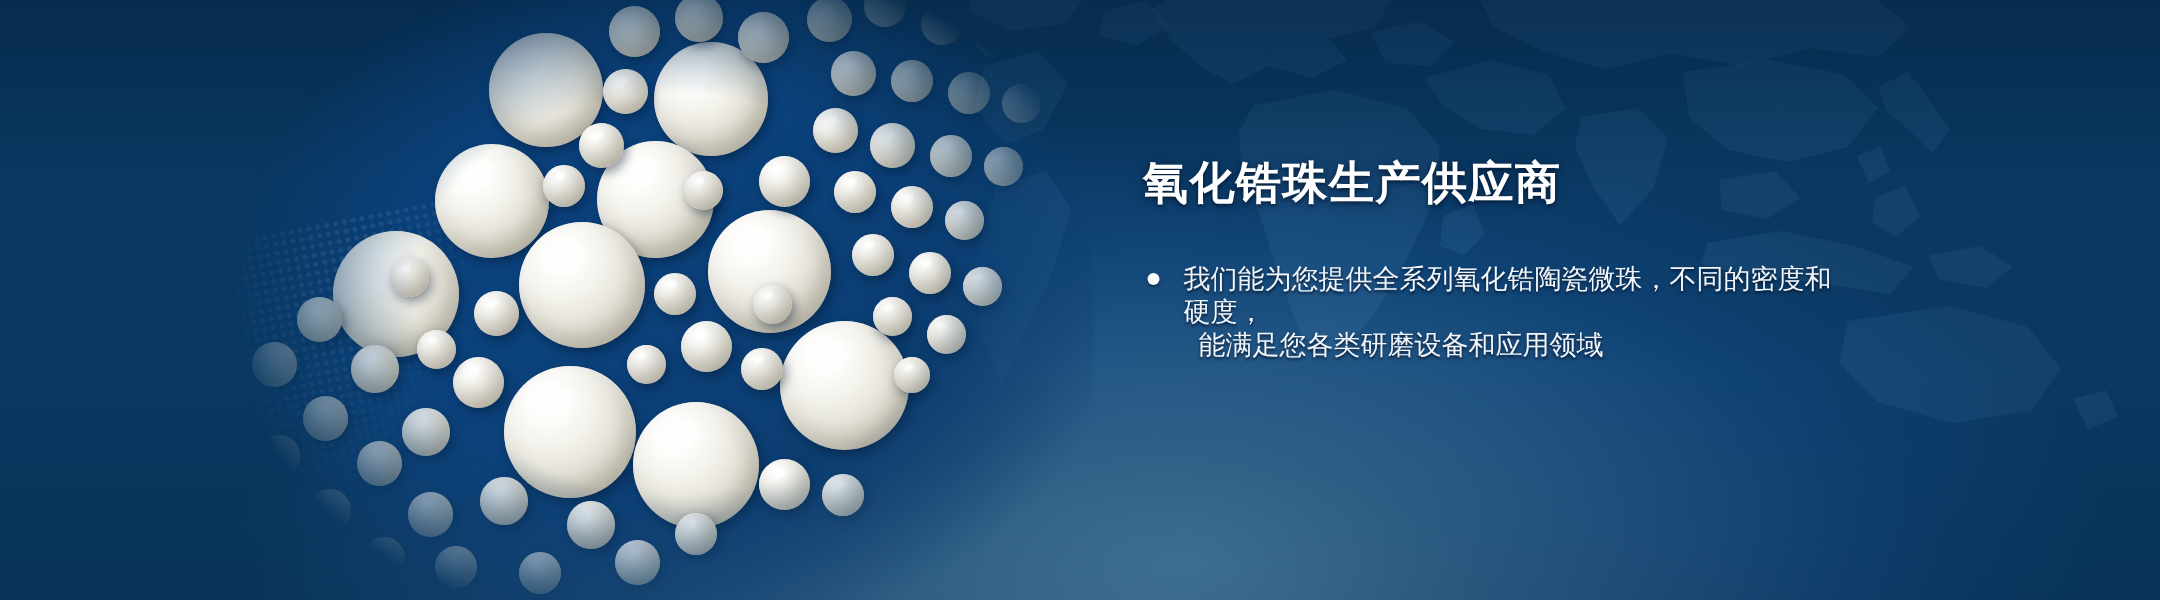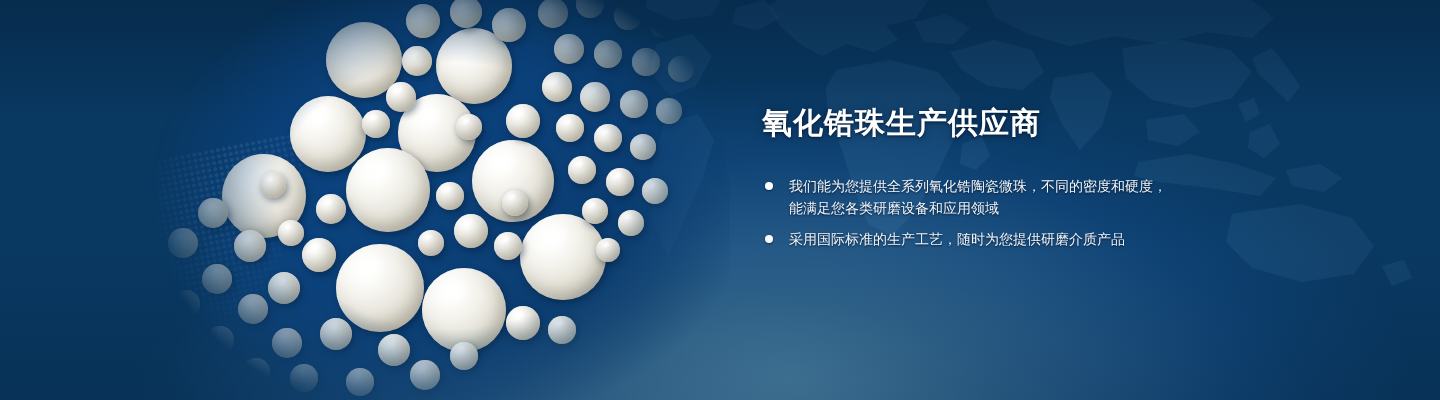--- a/index.html
+++ b/index.html
@@ -111,34 +111,34 @@
   }
   .bullets{
     list-style:none;
     margin:34px 0 0 0;
     padding:0;
   }
   .bullets li{
     position:relative;
     padding-left:27px;
     margin-bottom:9px;
-    font-size:14px;
+    font-size:18px;
     line-height:22px;
     color:#f2f6fa;
     text-shadow:0 1px 2px rgba(0,18,40,.85);
   }
   .bullets li .dot{
     position:absolute;
     left:3px; top:7px;
     width:8px; height:8px;
     border-radius:50%;
     background:#ffffff;
     box-shadow:0 1px 2px rgba(0,15,35,.6);
   }
-  .bullets li .l2{display:block;}
+  .bullets li .l2{display:block;margin-left:10px;}
 </style>
 </head>
 <body>
 
 <div class="banner">
 
   <div class="bg-base"></div>
 
   <div class="worldmap">
     <svg viewBox="0 0 800 330" preserveAspectRatio="none" aria-hidden="true">
@@ -261,21 +261,17 @@
 
     <ul class="bullets">
 
       <li>
         <span class="dot"></span>
         <span>我们能为您提供全系列氧化锆陶瓷微珠，不同的密度和硬度，</span>
         <span class="l2">能满足您各类研磨设备和应用领域</span>
       </li>
 
 
-      <li>
-        <span class="dot"></span>
-        <span>采用国际标准的生产工艺，随时为您提供研磨介质产品</span>
-      </li>
 
     </ul>
   </div>
 
 </div>
 
 </body></html>

